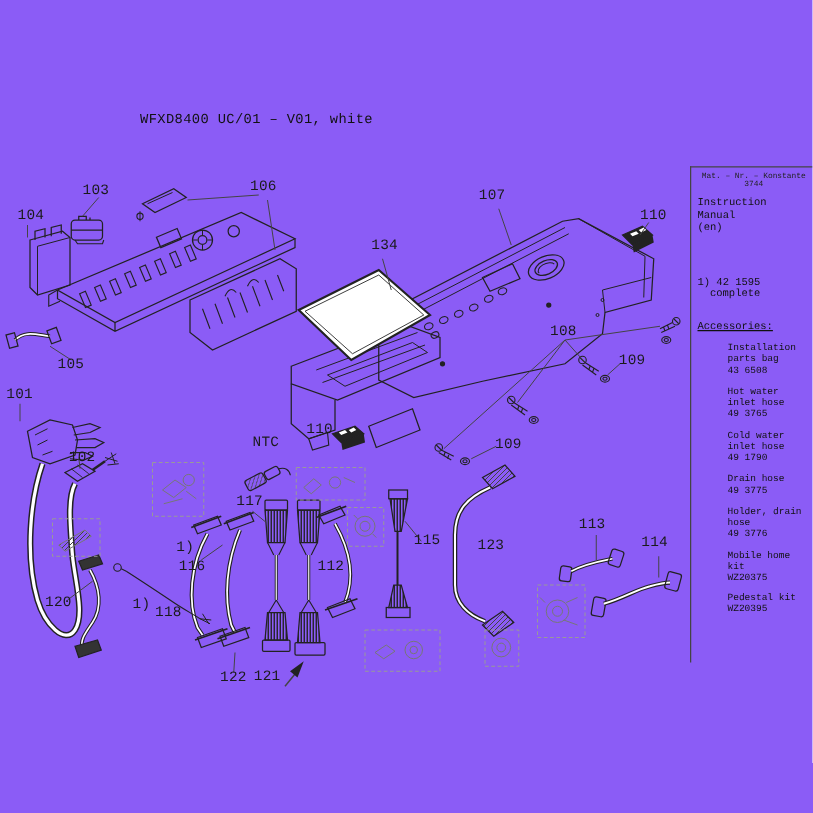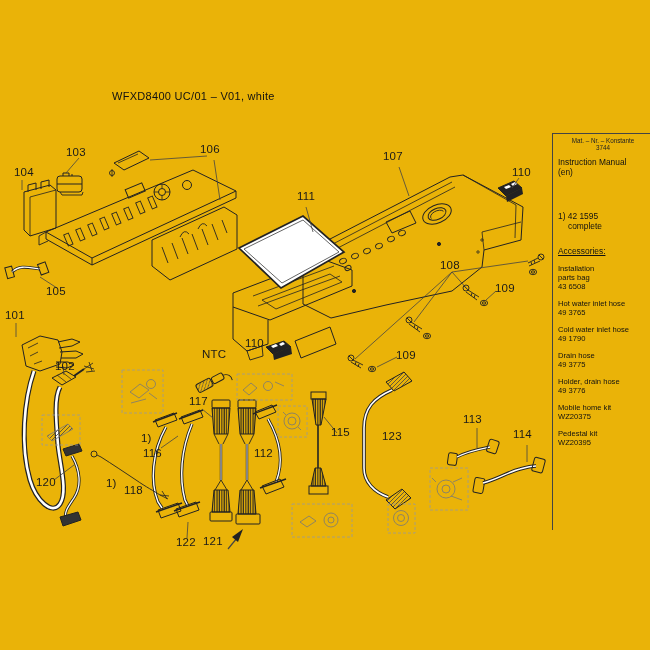--- a/index.html
+++ b/index.html
@@ -1,31 +1,31 @@
 <!DOCTYPE html>
 <html><head>
 <meta charset="utf-8">
 <style>
   html,body{margin:0;padding:0;background:#fff;}
-  #stage{position:relative;width:650px;height:650px;background:#eab308;overflow:hidden;
-         font-family:Liberation Sans, sans-serif;color:#1a1a1a;}
+  #stage{position:relative;width:650px;height:650px;background:#8b5cf6;overflow:hidden;
+         font-family:Liberation Mono, monospace;color:#1a1a1a;}
   #diagram-svg{position:absolute;left:0;top:0;}
   .plabel{position:absolute;font-size:11.5px;color:#1a1a1a;white-space:nowrap;letter-spacing:.2px;}
   .title{position:absolute;left:112px;top:90px;font-size:11px;color:#111;letter-spacing:.3px;}
   
   .sidebar{position:absolute;left:552px;top:133px;width:108px;height:397px;
            border-left:1px solid #444;border-top:1px solid #444;box-sizing:border-box;
            padding:3px 12px 0 5px;font-size:7.6px;line-height:1.18;color:#111;}
   .sb-konstante{font-size:6.3px;text-align:center;margin-bottom:6px;color:#222;}
   .sb-manual{font-size:8.4px;margin-bottom:34px;}
   .sb-note{font-size:8.4px;margin-bottom:16px;}
   .sb-note .indent{padding-left:10px;}
   .sb-acc-head{font-size:8.4px;margin-bottom:8px;}
   .sb-acc-head span{text-decoration:underline;}
-  .sb-item{margin-bottom:8px;}
+  .sb-item{margin-bottom:8px;margin-left:24px;}
   .sb-item .nm{white-space:pre-line;}
 </style>
 </head>
 <body>
 
 <div id="stage">
 
   <svg id="diagram-svg" width="650" height="650" viewBox="0 0 650 650">
     <defs>
       <pattern id="hv" width="2.4" height="4" patternUnits="userSpaceOnUse">
@@ -325,21 +325,21 @@
     </g>
   </svg>
 
   <span class="title">WFXD8400 UC/01 – V01, white</span>
 
   <span class="plabel" style="left:66px;top:146px">103</span>
   <span class="plabel" style="left:14px;top:166px">104</span>
   <span class="plabel" style="left:200px;top:143px">106</span>
   <span class="plabel" style="left:383px;top:150px">107</span>
   <span class="plabel" style="left:512px;top:166px">110</span>
-  <span class="plabel" style="left:297px;top:190px">111</span>
+  <span class="plabel" style="left:297px;top:190px">134</span>
   <span class="plabel" style="left:46px;top:285px">105</span>
   <span class="plabel" style="left:440px;top:259px">108</span>
   <span class="plabel" style="left:495px;top:282px">109</span>
   <span class="plabel" style="left:5px;top:309px">101</span>
   <span class="plabel" style="left:245px;top:337px">110</span>
   <span class="plabel" style="left:55px;top:360px">102</span>
   <span class="plabel" style="left:396px;top:349px">109</span>
   <span class="plabel" style="left:202px;top:348px">NTC</span>
   <span class="plabel" style="left:189px;top:395px">117</span>
   <span class="plabel" style="left:463px;top:413px">113</span>

